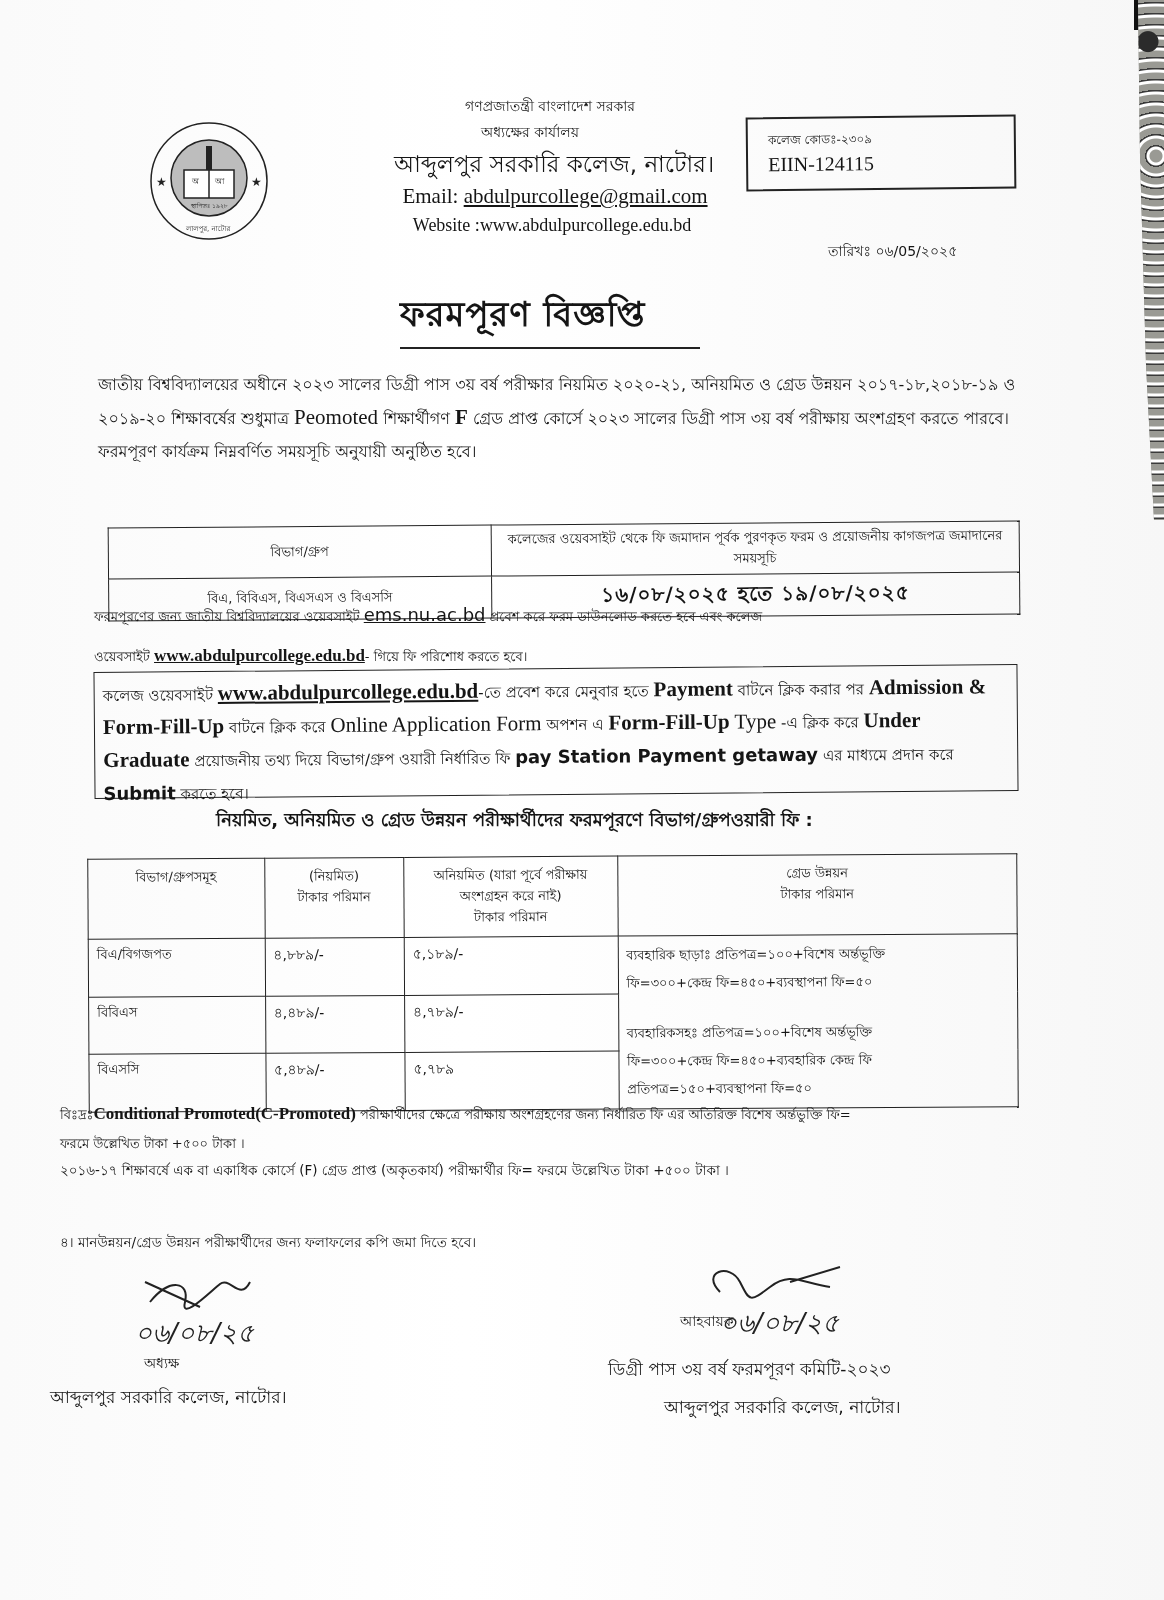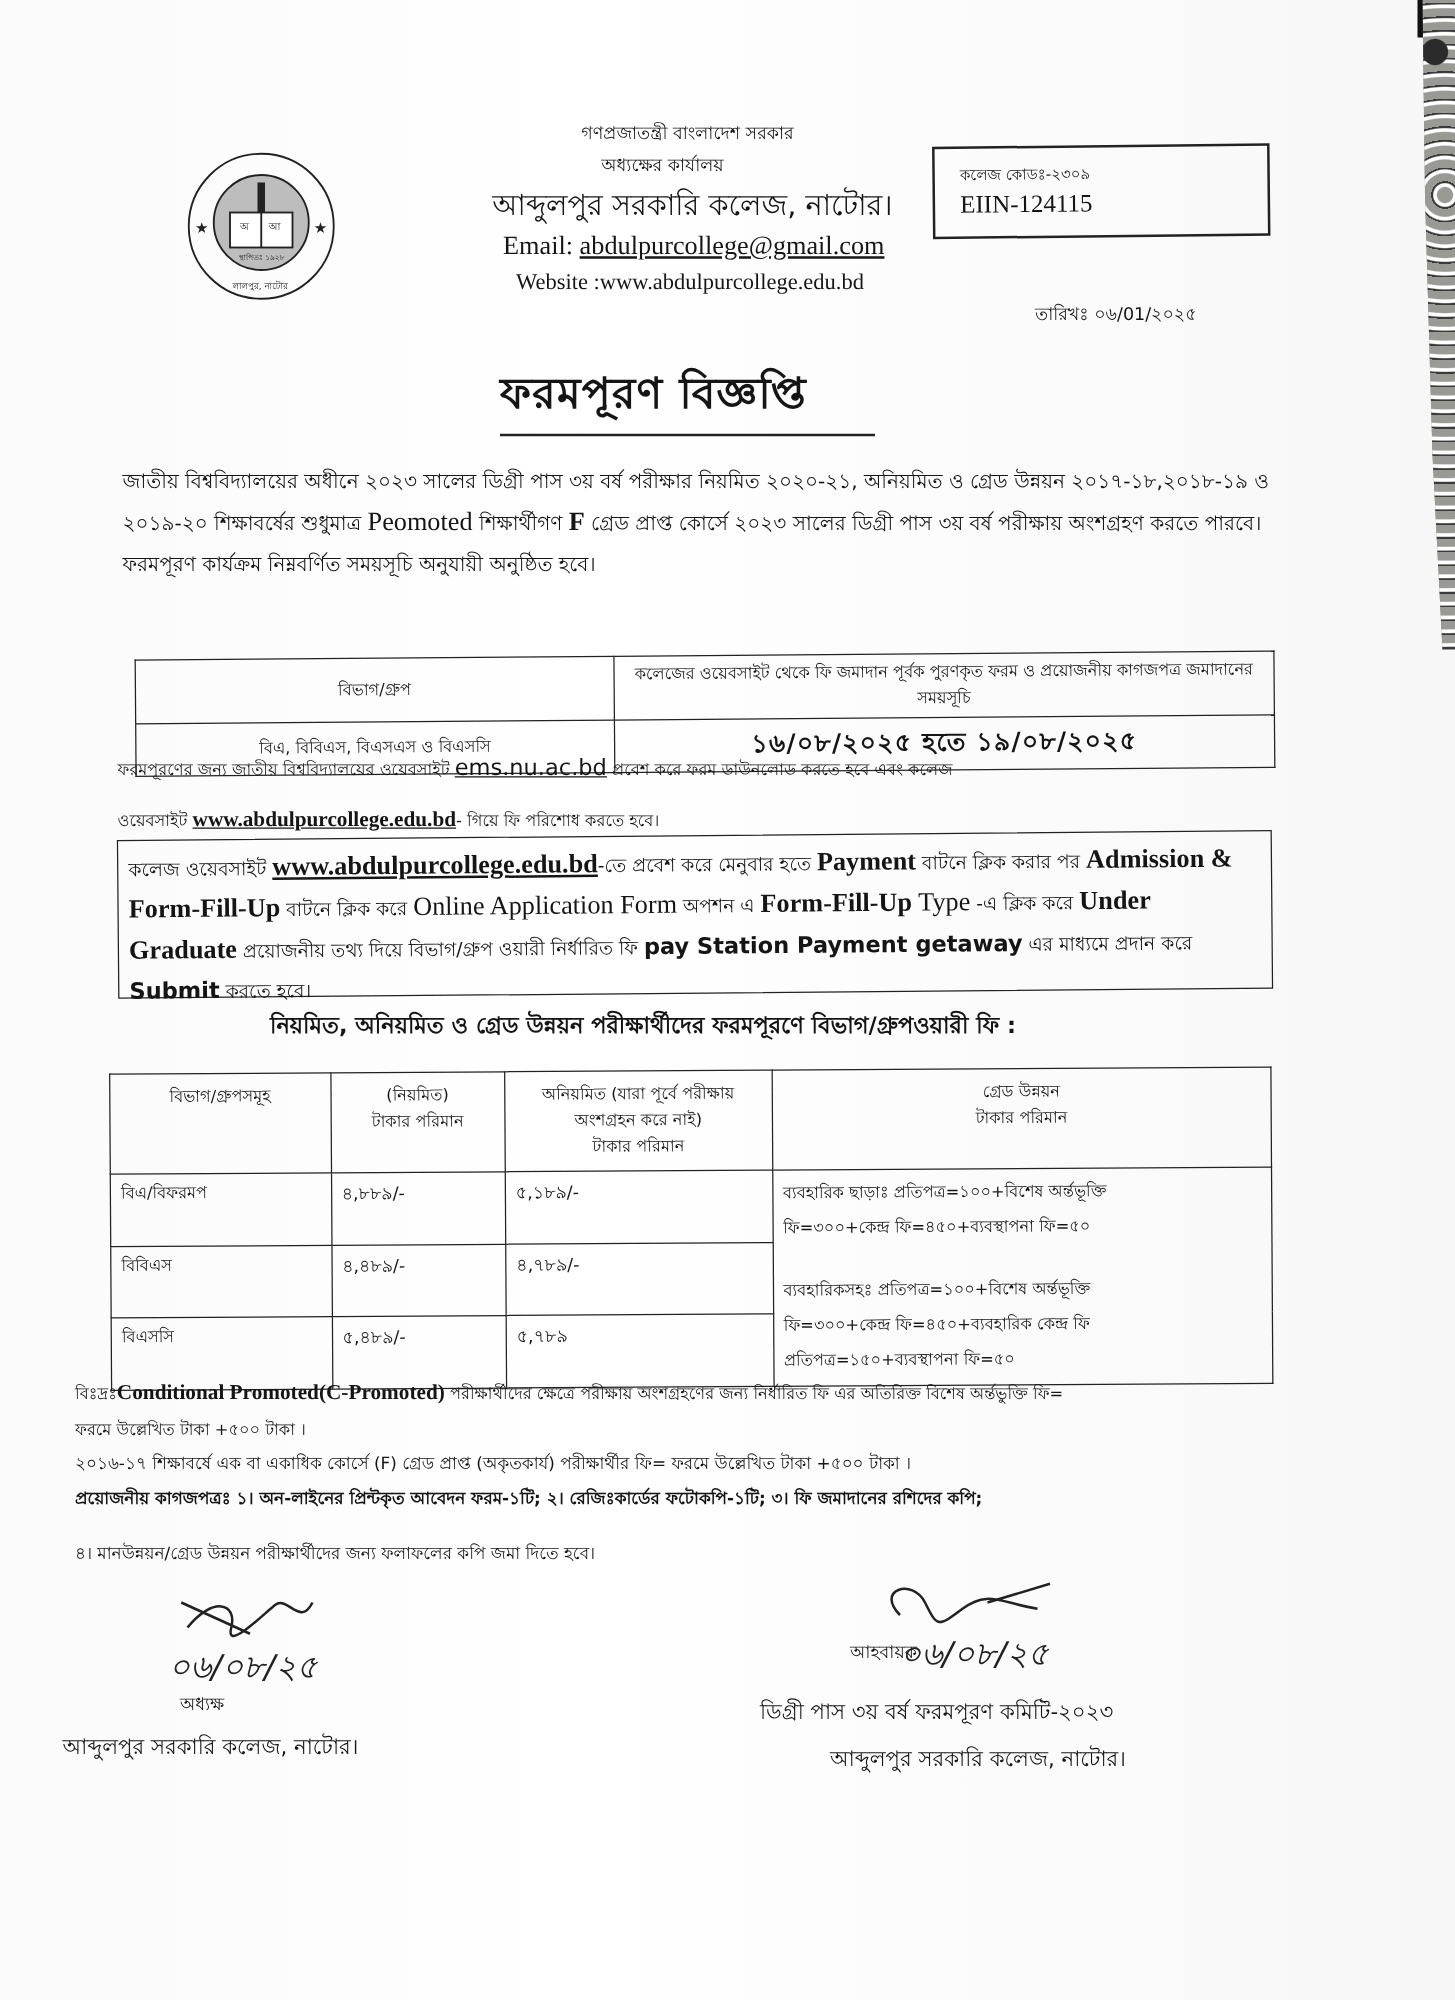--- a/index.html
+++ b/index.html
@@ -118,21 +118,21 @@
   </div>
   <div class="hdr hdr5">
     <span>Website :</span><span>www.abdulpurcollege.edu.bd</span>
   </div>
 
   <div class="codebox">
     <div class="c1">কলেজ কোডঃ-২৩০৯</div>
     <div class="c2">EIIN-124115</div>
   </div>
 
-  <div class="date">তারিখঃ ০৬/01/২০২৫</div>
+  <div class="date">তারিখঃ ০৬/05/২০২৫</div>
 
   <div class="title">ফরমপূরণ বিজ্ঞপ্তি</div>
 
   <div class="para para1"><span>জাতীয় বিশ্ববিদ্যালয়ের অধীনে ২০২৩ সালের ডিগ্রী পাস ৩য় বর্ষ পরীক্ষার নিয়মিত ২০২০-২১, অনিয়মিত ও গ্রেড উন্নয়ন ২০১৭-১৮,২০১৮-১৯ ও ২০১৯-২০ শিক্ষাবর্ষের শুধুমাত্র </span><span class="en">Peomoted</span><span> শিক্ষার্থীগণ </span><b class="en">F</b><span> গ্রেড প্রাপ্ত কোর্সে ২০২৩ সালের ডিগ্রী পাস ৩য় বর্ষ পরীক্ষায় অংশগ্রহণ করতে পারবে। ফরমপূরণ কার্যক্রম নিম্নবর্ণিত সময়সূচি অনুযায়ী অনুষ্ঠিত হবে।</span></div>
 
   <table class="sched">
     <tbody>
         <tr>
       <td style="width:42%">বিভাগ/গ্রুপ</td>
       <td>কলেজের ওয়েবসাইট থেকে ফি জমাদান পূর্বক পুরণকৃত ফরম ও প্রয়োজনীয় কাগজপত্র জমাদানের সময়সূচি</td>
@@ -163,21 +163,21 @@
             <div>অনিয়মিত (যারা পূর্বে পরীক্ষায়</div>
             <div>অংশগ্রহন করে নাই)</div>
             <div>টাকার পরিমান</div>
           </th>
       <th>
             <div>গ্রেড উন্নয়ন</div>
             <div>টাকার পরিমান</div>
           </th>
     </tr>
     <tr style="height:56px">
-      <td>বিএ/বিফরমপ</td>
+      <td>বিএ/বিগজপত</td>
       <td class="num">৪,৮৮৯/-</td>
       <td class="num">৫,১৮৯/-</td>
       <td class="grade" rowspan="3">
         <div>ব্যবহারিক ছাড়াঃ প্রতিপত্র=১০০+বিশেষ অর্ন্তভূক্তি</div>
         <div>ফি=৩০০+কেন্দ্র ফি=৪৫০+ব্যবস্থাপনা ফি=৫০</div>
         <div style="height:22px"></div>
         <div>ব্যবহারিকসহঃ প্রতিপত্র=১০০+বিশেষ অর্ন্তভূক্তি</div>
         <div>ফি=৩০০+কেন্দ্র ফি=৪৫০+ব্যবহারিক কেন্দ্র ফি</div>
         <div>প্রতিপত্র=১৫০+ব্যবস্থাপনা ফি=৫০</div>
       </td>
@@ -191,21 +191,20 @@
       <td>বিএসসি</td>
       <td class="num">৫,৪৮৯/-</td>
       <td class="num">৫,৭৮৯</td>
     </tr>
   </tbody>
     </table>
 
   <div class="notes n1"><span>বিঃদ্রঃ</span><span class="b">Conditional Promoted(C-Promoted)</span><span> পরীক্ষার্থীদের ক্ষেত্রে পরীক্ষায় অংশগ্রহণের  জন্য নির্ধারিত ফি এর অতিরিক্ত বিশেষ অর্ন্তভুক্তি ফি=</span></div>
   <div class="notes n2" style="top:1134px">ফরমে উল্লেখিত টাকা +৫০০ টাকা ।</div>
   <div class="notes n4" style="top:1160px">২০১৬-১৭ শিক্ষাবর্ষে এক বা একাধিক কোর্সে (F) গ্রেড প্রাপ্ত (অকৃতকার্য) পরীক্ষার্থীর ফি= ফরমে উল্লেখিত টাকা +৫০০ টাকা ।</div>
-  <div class="notes n4" style="top:1188px;font-weight:bold">প্রয়োজনীয় কাগজপত্রঃ ১। অন-লাইনের প্রিন্টকৃত আবেদন ফরম-১টি; ২। রেজিঃকার্ডের ফটোকপি-১টি; ৩। ফি জমাদানের রশিদের কপি;</div>
   <div class="notes n5" style="font-weight:normal">৪। মানউন্নয়ন/গ্রেড উন্নয়ন পরীক্ষার্থীদের জন্য ফলাফলের কপি জমা দিতে হবে।</div>
 
   <svg class="sig1" viewBox="0 0 160 80">
     <path d="M20 30 C40 5, 60 10, 55 30 S80 20, 90 12 S110 30, 120 10 M15 10 L70 35" fill="none" stroke="#222" stroke-width="2"></path>
     <text x="5" y="70" font-size="26" fill="#222" font-family="DejaVu Sans, sans-serif" font-style="italic">০৬/০৮/২৫</text>
   </svg>
   <div class="txt t-principal">অধ্যক্ষ</div>
   <div class="txt t-college1">আব্দুলপুর সরকারি কলেজ, নাটোর।</div>
 
   <svg class="sig2" viewBox="0 0 200 90">

